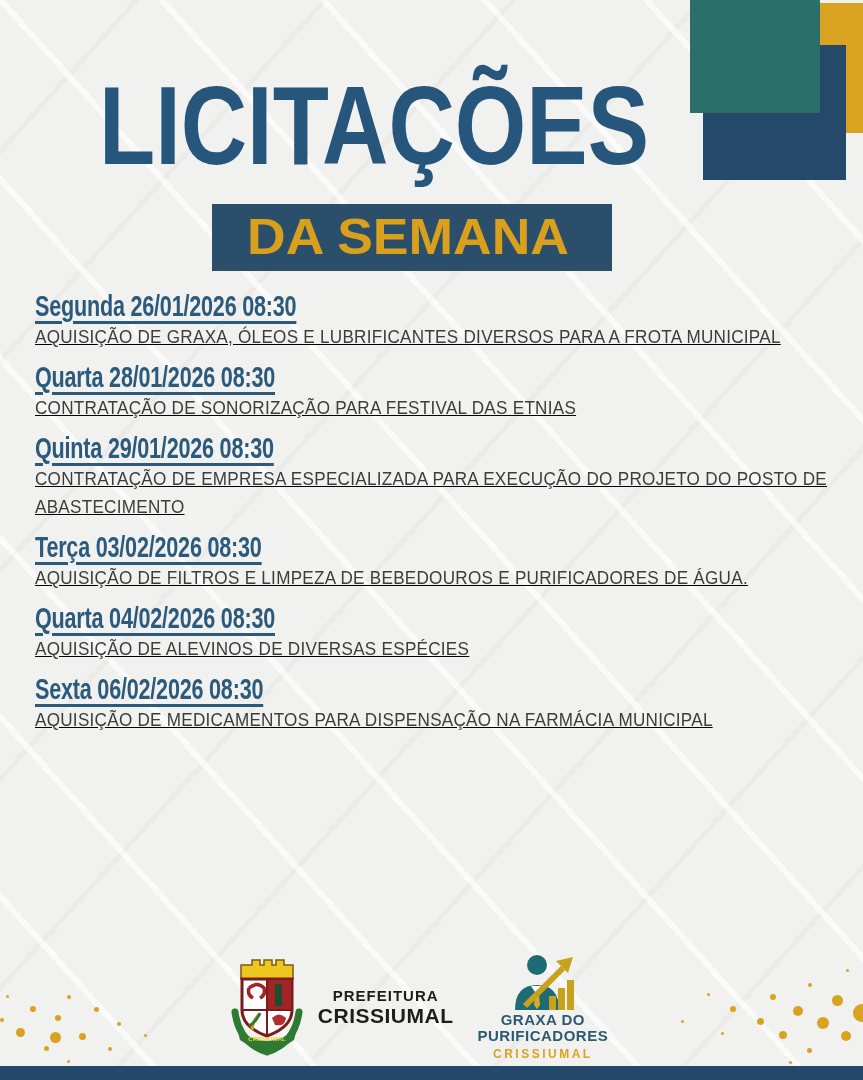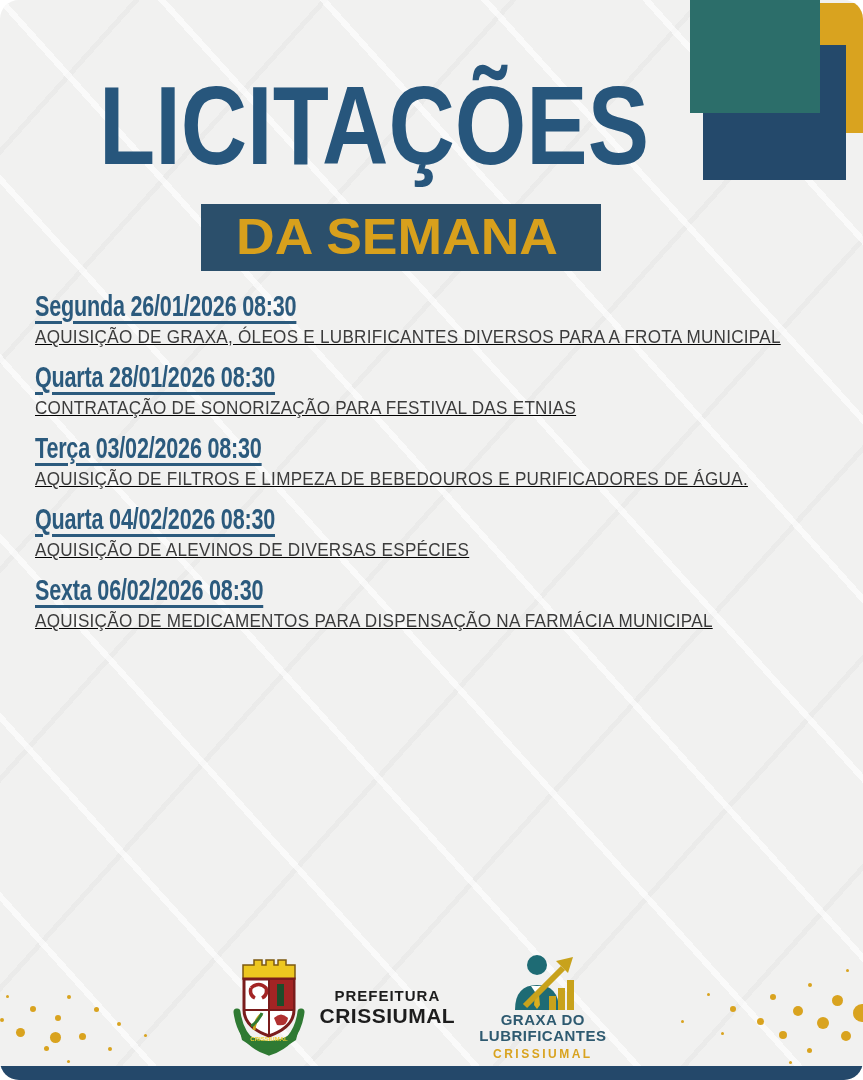--- a/index.html
+++ b/index.html
@@ -1,34 +1,34 @@
 <!DOCTYPE html>
 <html><head>
 <meta charset="utf-8">
 <style>
   html,body{margin:0;padding:0;}
   body{width:863px;height:1080px;overflow:hidden;font-family:"Liberation Sans",sans-serif;}
-  .page{position:relative;width:863px;height:1080px;background:#f1f1f0;overflow:hidden;border-radius:19px;}
+  .page{position:relative;width:863px;height:1080px;background:#f1f1f0;overflow:hidden;}
   
   .page::before{
     content:"";position:absolute;inset:0;z-index:0;pointer-events:none;
     background:
       repeating-linear-gradient(48deg, rgba(255,255,255,.65) 0 6px, rgba(0,0,0,0) 6px 120px),
       repeating-linear-gradient(-48deg, rgba(190,190,190,.12) 0 5px, rgba(0,0,0,0) 5px 140px);
   }
   
   .sq{position:absolute;}
   .sq.gold{left:820px;top:3px;width:60px;height:130px;background:#d9a31f;z-index:1;}
   .sq.navy{left:703px;top:45px;width:143px;height:135px;background:#24496b;z-index:2;}
   .sq.teal{left:690px;top:0;width:130px;height:113px;background:#2c6e6a;z-index:3;}
   
   .title-svg{position:absolute;left:92px;top:52px;z-index:4;}
   .title-svg text{font-family:"Liberation Sans",sans-serif;font-weight:700;fill:#27567c;}
   
-  .banner{position:absolute;left:201px;top:204px;width:400px;height:67px;background:#2b4f6b;z-index:4;}
+  .banner{position:absolute;left:212px;top:204px;width:400px;height:67px;background:#2b4f6b;z-index:4;}
   .banner svg{display:block;}
   .banner text{font-family:"Liberation Sans",sans-serif;font-weight:700;fill:#d8a01c;}
   
   .entries{position:absolute;left:35px;top:291px;width:800px;z-index:4;text-decoration:underline;}
   .entry{margin:0 0 11px 0;}
   .entry h2{
     display:inline-block;margin:0 0 3px 0;
     font-size:30px;line-height:29px;font-weight:700;color:#2b5a7d;
     letter-spacing:-0.3px;
     transform:scaleX(0.72);transform-origin:0 50%;
@@ -77,20 +77,24 @@
   <main class="entries">
     <section class="entry">
       <h2>Segunda 26/01/2026 08:30</h2>
       <p>AQUISIÇÃO DE GRAXA, ÓLEOS E LUBRIFICANTES DIVERSOS PARA A FROTA MUNICIPAL</p>
     </section>
     <section class="entry">
       <h2>Quarta 28/01/2026 08:30</h2>
       <p>CONTRATAÇÃO DE SONORIZAÇÃO PARA FESTIVAL DAS ETNIAS</p>
     </section>
     <section class="entry">
+      <h2>Quinta 29/01/2026 08:30</h2>
+      <p>CONTRATAÇÃO DE EMPRESA ESPECIALIZADA PARA EXECUÇÃO DO PROJETO DO POSTO DE ABASTECIMENTO</p>
+    </section>
+    <section class="entry">
       <h2>Terça 03/02/2026 08:30</h2>
       <p>AQUISIÇÃO DE FILTROS E LIMPEZA DE BEBEDOUROS E PURIFICADORES DE ÁGUA.</p>
     </section>
     <section class="entry">
       <h2>Quarta 04/02/2026 08:30</h2>
       <p>AQUISIÇÃO DE ALEVINOS DE DIVERSAS ESPÉCIES</p>
     </section>
     <section class="entry">
       <h2>Sexta 06/02/2026 08:30</h2>
       <p>AQUISIÇÃO DE MEDICAMENTOS PARA DISPENSAÇÃO NA FARMÁCIA MUNICIPAL</p>
@@ -137,21 +141,21 @@
         <path d="M27 41 h4 l1 10 -3 4 -3 -4 z" fill="#d9ad1f"></path>
 
         <rect x="41" y="42" width="7" height="14" fill="#c8a21c"></rect>
         <rect x="50" y="34" width="7" height="22" fill="#c8a21c"></rect>
         <rect x="59" y="26" width="7" height="30" fill="#c8a21c"></rect>
 
         <path d="M17 52 L55 14" stroke="#c8a21c" stroke-width="6"></path>
         <polygon points="48,7 65,3 60,19" fill="#c8a21c"></polygon>
       </svg>
       <span class="sala-line1">GRAXA DO</span>
-      <span class="sala-line2">LUBRIFICANTES</span>
+      <span class="sala-line2">PURIFICADORES</span>
       <span class="sala-line3">CRISSIUMAL</span>
     </div>
   </footer>
 
   <div>
     <span class="dot" style="left:6px;top:995px;width:3px;height:3px;"></span>
     <span class="dot" style="left:30px;top:1006px;width:6px;height:6px;"></span>
     <span class="dot" style="left:67px;top:995px;width:4px;height:4px;"></span>
     <span class="dot" style="left:94px;top:1007px;width:5px;height:5px;"></span>
     <span class="dot" style="left:16px;top:1028px;width:9px;height:9px;"></span>

